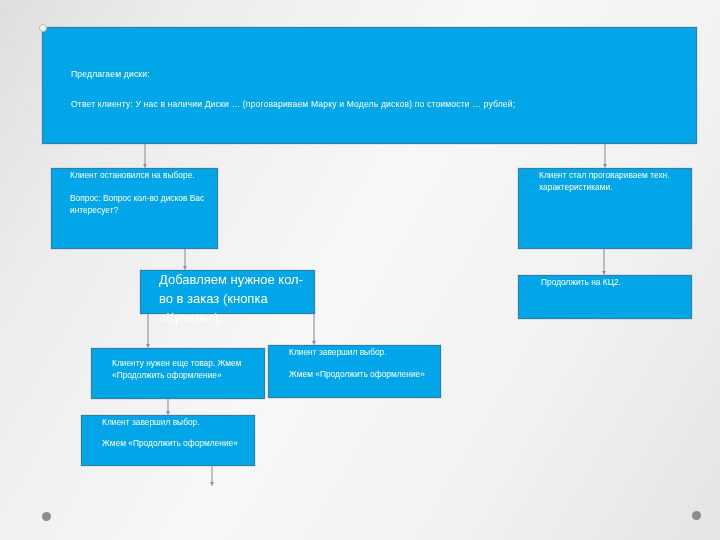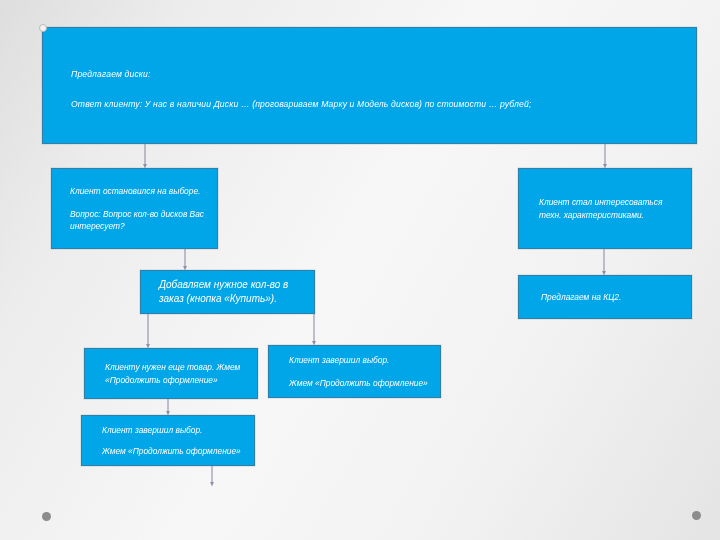--- a/index.html
+++ b/index.html
@@ -35,27 +35,25 @@
   .node {
     position: absolute;
     box-sizing: border-box;
     background: #00a6e8;
     border: 1px solid #2f7fa8;
     color: #ffffff;
     z-index: 2;
     box-shadow: 0 0 0 0.5px rgba(120,150,170,0.35);
     display: flex;
     flex-direction: column;
-    justify-content: center;
   }
   .node .txt {
     display: block;
     line-height: 1.45;
     white-space: pre-line;
-    font-style: italic;
   }
 
   
   #node-offer {
     left: 42px;
     top: 27px;
     width: 655px;
     height: 117px;
     padding: 0 0 0 28px;
     justify-content: flex-start;
@@ -89,39 +87,39 @@
   #node-tech .txt { font-size: 8.4px; }
 
   
   #node-cart {
     left: 140px;
     top: 270px;
     width: 175px;
     height: 44px;
     padding: 0 10px 0 18px;
   }
-  #node-cart .txt { font-size: 10px; }
+  #node-cart .txt { font-size: 13px; }
 
   
   #node-switch {
     left: 518px;
     top: 275px;
     width: 174px;
     height: 44px;
     padding: 0 8px 0 22px;
   }
   #node-switch .txt { font-size: 8.4px; }
 
   
   #node-more {
-    left: 84px;
+    left: 91px;
     top: 348px;
     width: 174px;
     height: 51px;
-    padding: 0 8px 0 20px;
+    padding: 8px 8px 0 20px;
   }
   #node-more .txt { font-size: 8.4px; }
 
   
   #node-done-right {
     left: 268px;
     top: 345px;
     width: 173px;
     height: 53px;
     padding: 0 8px 0 20px;
@@ -199,29 +197,29 @@
     <span class="txt l1">Предлагаем диски:</span>
     <span class="txt l2">Ответ клиенту: У нас в наличии Диски … (проговариваем Марку и Модель дисков) по стоимости … рублей;</span>
   </div>
 
   <div class="node" id="node-stopped">
     <span class="txt l1">Клиент остановился на выборе.</span>
     <span class="txt l2">Вопрос:  Вопрос кол-во дисков Вас интересует?</span>
   </div>
 
   <div class="node" id="node-tech">
-    <span class="txt l1">Клиент стал интересоваться техн. характеристиками.</span>
+    <span class="txt l1">Клиент стал проговариваем техн. характеристиками.</span>
   </div>
 
   <div class="node" id="node-cart">
     <span class="txt l1">Добавляем нужное кол-во в заказ (кнопка «Купить»).</span>
   </div>
 
   <div class="node" id="node-switch">
-    <span class="txt l1">Предлагаем на КЦ2.</span>
+    <span class="txt l1">Продолжить на КЦ2.</span>
   </div>
 
   <div class="node" id="node-more">
     <span class="txt l1">Клиенту нужен еще товар. Жмем «Продолжить оформление»</span>
   </div>
 
   <div class="node" id="node-done-right">
     <span class="txt l1">Клиент завершил выбор.</span>
     <span class="txt l2">Жмем «Продолжить оформление»</span>
   </div>

